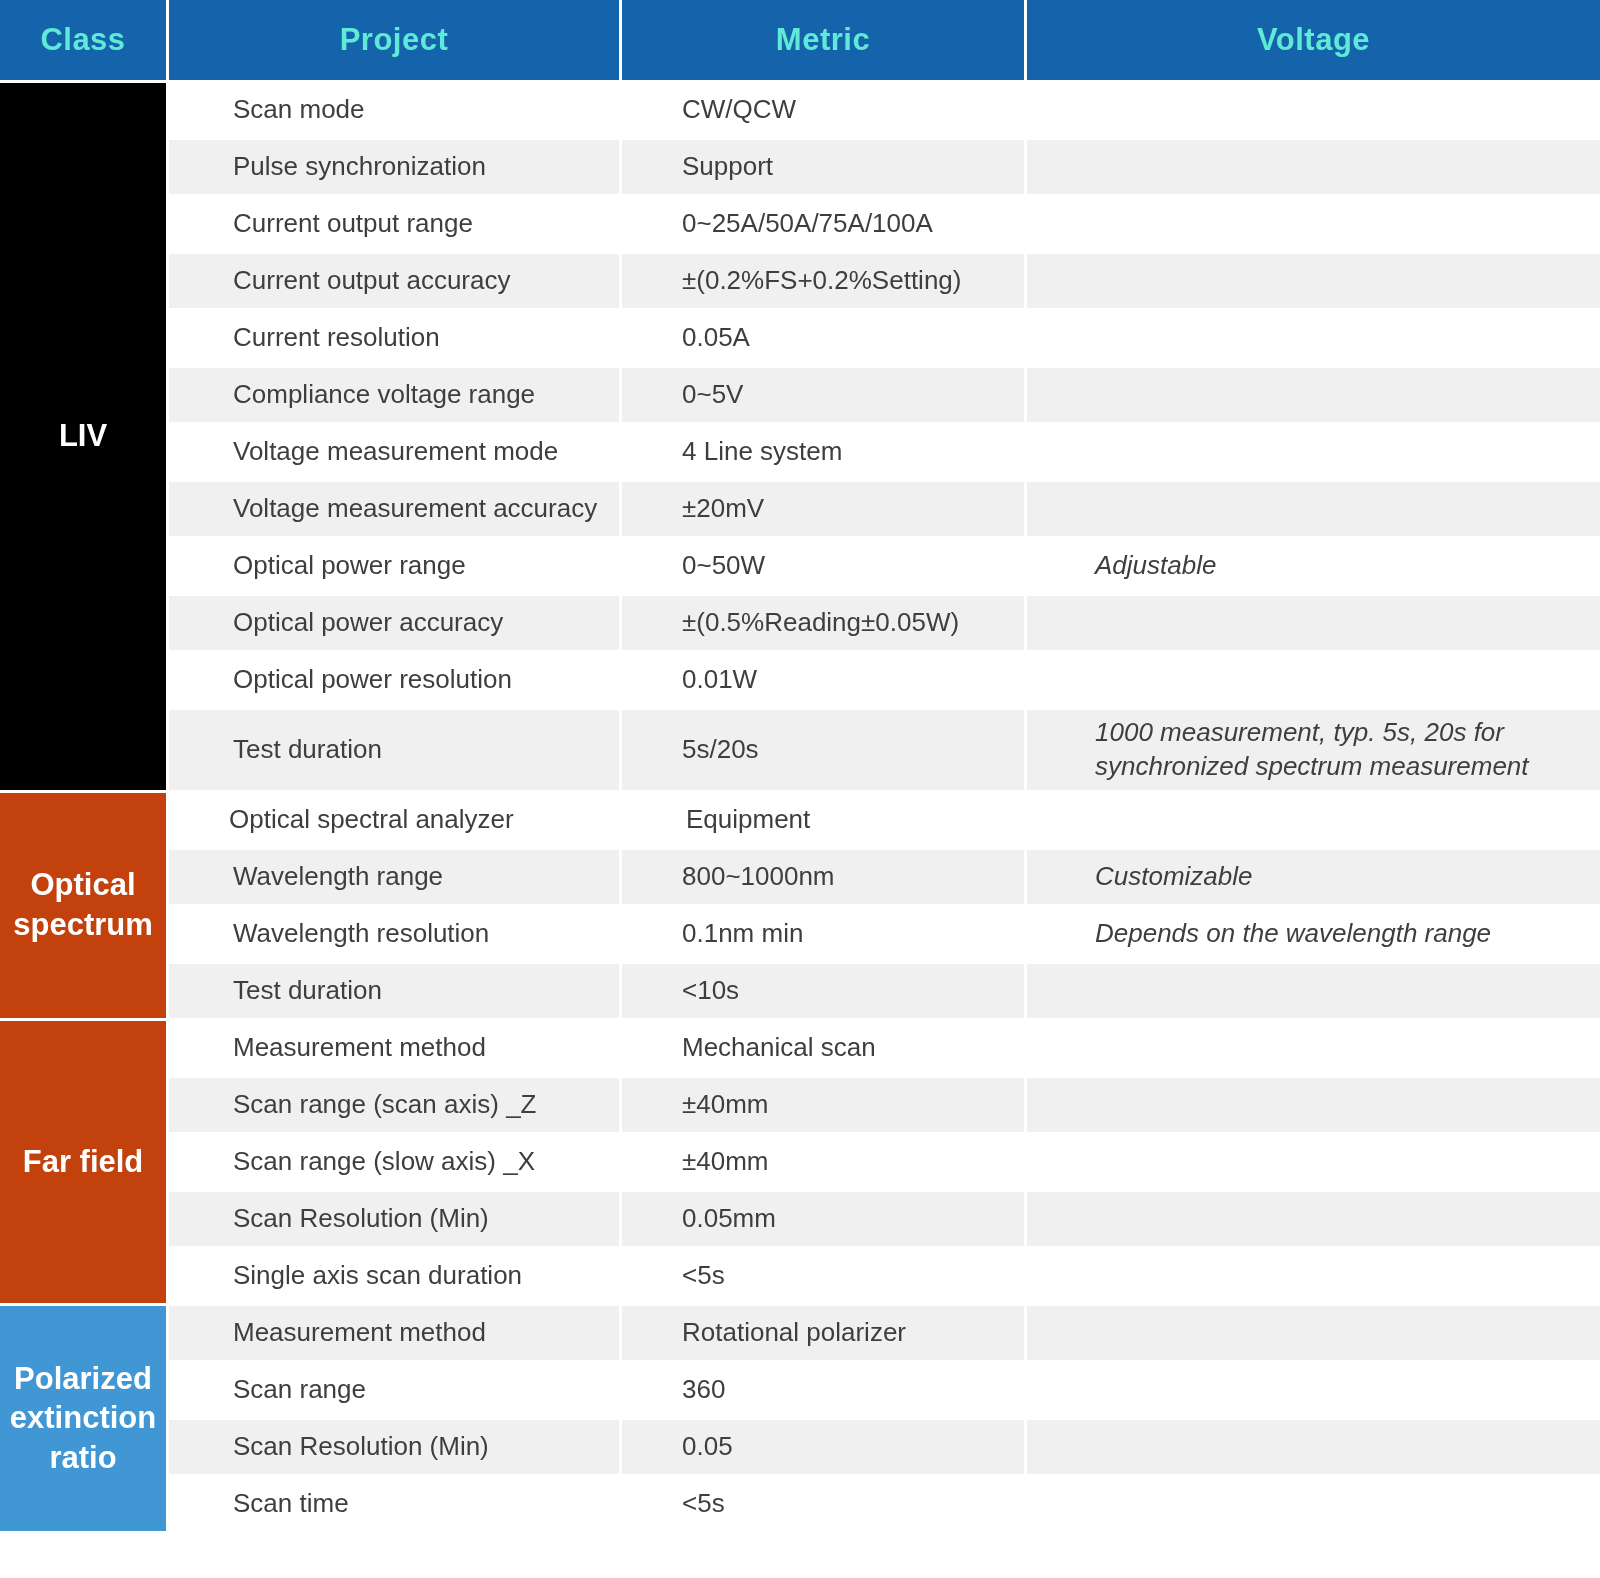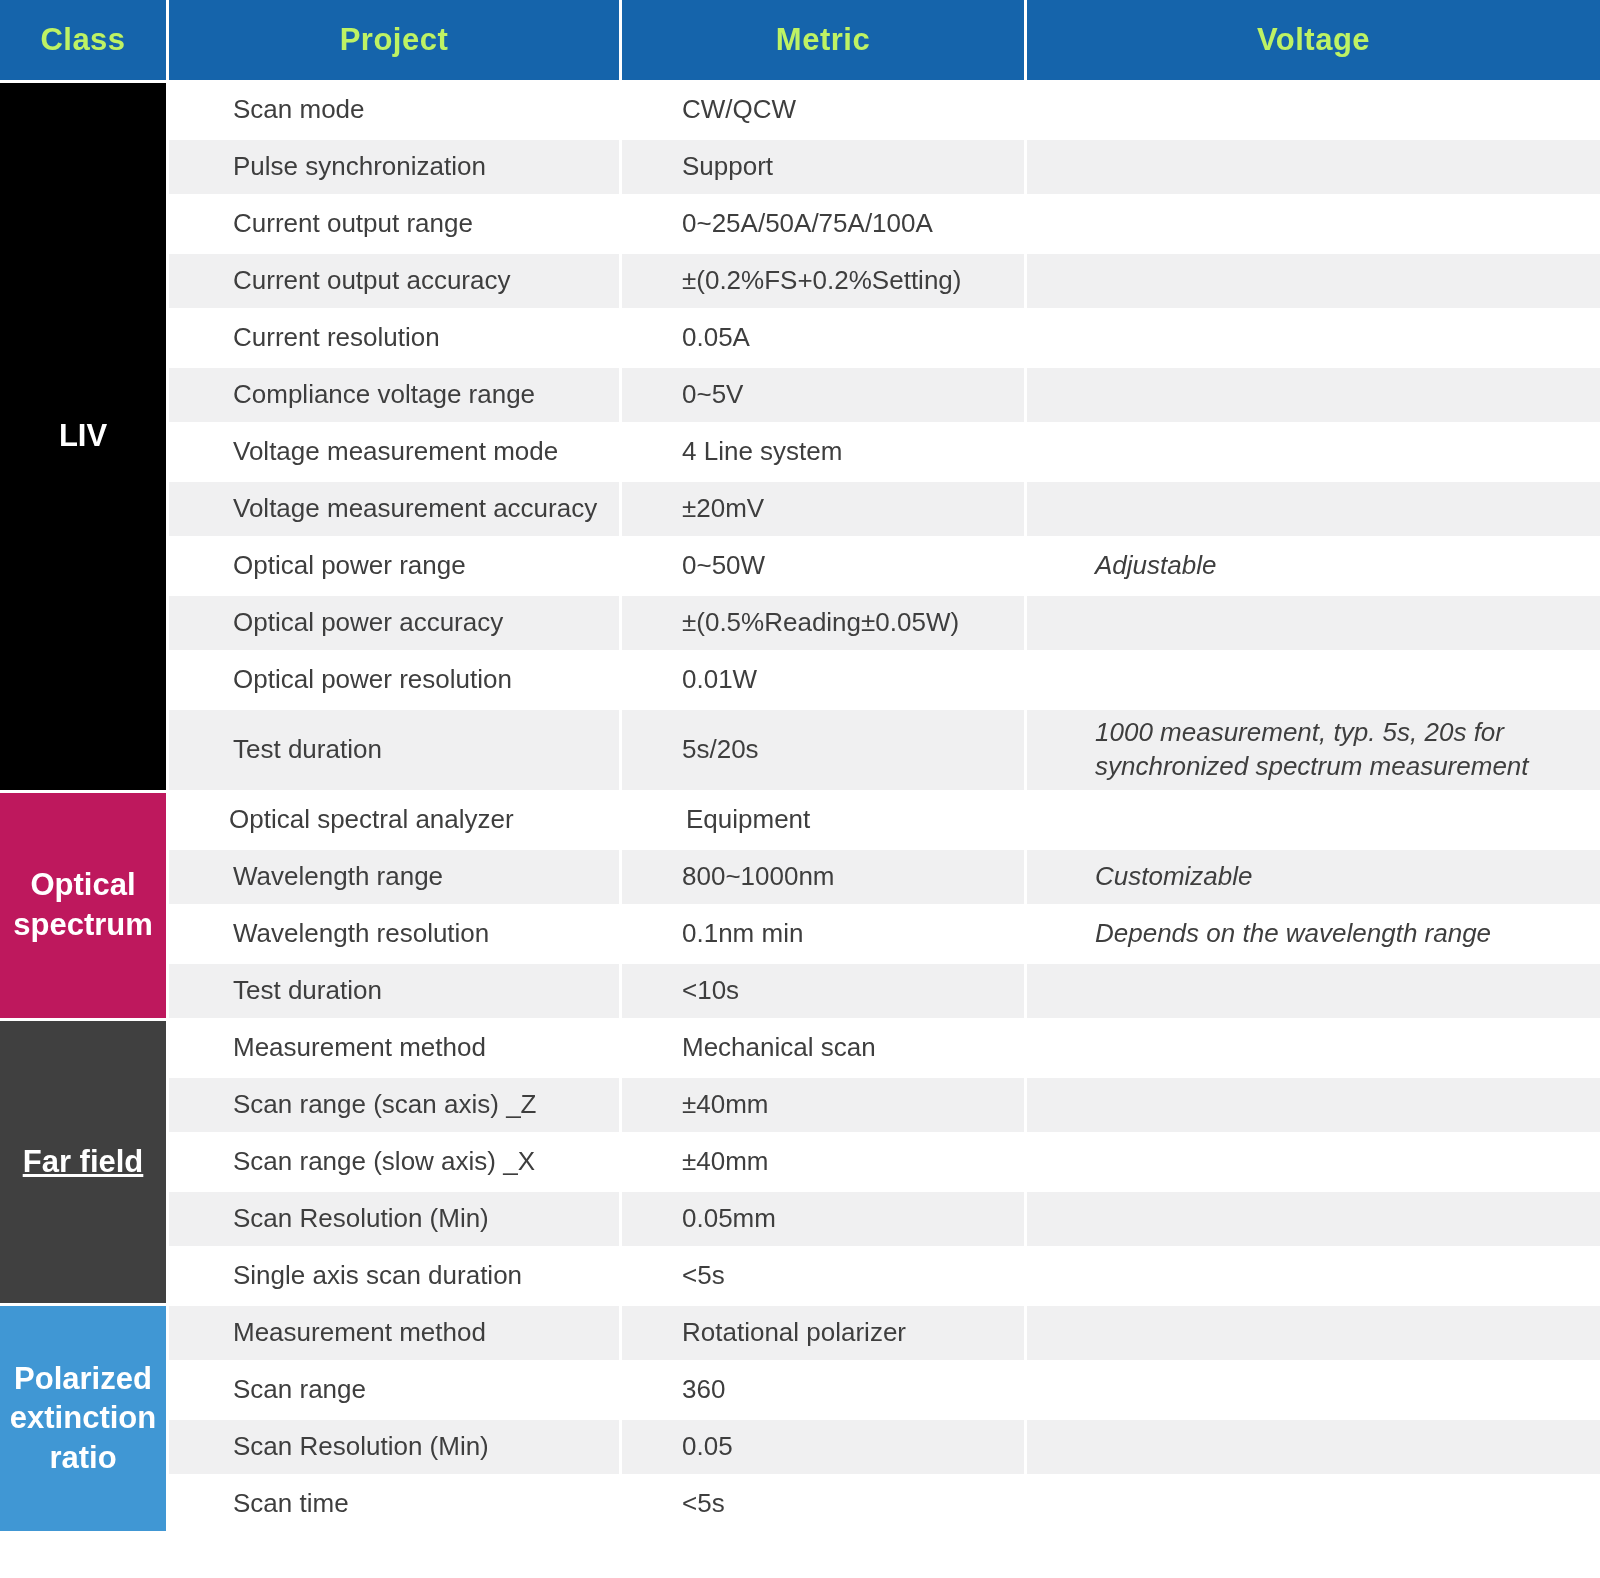--- a/index.html
+++ b/index.html
@@ -18,21 +18,21 @@
     display: grid;
     grid-template-columns: 166px 450px 402px 1fr;
     grid-template-rows: 80px;
     grid-auto-rows: minmax(54px, auto);
     gap: 3px;
     width: 1600px;
     background: #ffffff;
   }
   .th {
     background: var(--header-bg, #1564ab);
-    color: #bef264;
+    color: #5eead4;
     font-weight: bold;
     font-size: 31px;
     display: flex;
     align-items: center;
     justify-content: center;
     letter-spacing: 0.5px;
   }
   .class-cell {
     color: #ffffff;
     font-weight: bold;
@@ -100,34 +100,34 @@
       <div class="cell remarks plain">Adjustable</div>
       <div class="cell project shade">Optical power accuracy</div>
       <div class="cell metric shade">±(0.5%Reading±0.05W)</div>
       <div class="cell remarks shade"></div>
       <div class="cell project plain">Optical power resolution</div>
       <div class="cell metric plain">0.01W</div>
       <div class="cell remarks plain"></div>
       <div class="cell project shade">Test duration</div>
       <div class="cell metric shade">5s/20s</div>
       <div class="cell remarks shade">1000 measurement, typ. 5s, 20s for synchronized  spectrum measurement</div>
-      <div class="class-cell" style="grid-row: span 4; background: #be185d;">Optical spectrum</div>
+      <div class="class-cell" style="grid-row: span 4; background: #c2410c;">Optical spectrum</div>
       <div class="cell metric plain">Optical spectral analyzer</div>
       <div class="cell project plain">Equipment</div>
       <div class="cell remarks plain"></div>
       <div class="cell project shade">Wavelength range</div>
       <div class="cell metric shade">800~1000nm</div>
       <div class="cell remarks shade">Customizable</div>
       <div class="cell project plain">Wavelength resolution</div>
       <div class="cell metric plain">0.1nm min</div>
       <div class="cell remarks plain">Depends on the wavelength range</div>
       <div class="cell project shade">Test duration</div>
       <div class="cell metric shade">&lt;10s</div>
       <div class="cell remarks shade"></div>
-      <div class="class-cell" style="grid-row: span 5; background: #404040; text-decoration: underline;">Far field</div>
+      <div class="class-cell" style="grid-row: span 5; background: #c2410c;">Far field</div>
       <div class="cell project plain">Measurement method</div>
       <div class="cell metric plain">Mechanical scan</div>
       <div class="cell remarks plain"></div>
       <div class="cell project shade">Scan range (scan axis) _Z</div>
       <div class="cell metric shade">±40mm</div>
       <div class="cell remarks shade"></div>
       <div class="cell project plain">Scan range (slow axis) _X</div>
       <div class="cell metric plain">±40mm</div>
       <div class="cell remarks plain"></div>
       <div class="cell project shade">Scan Resolution (Min)</div>

